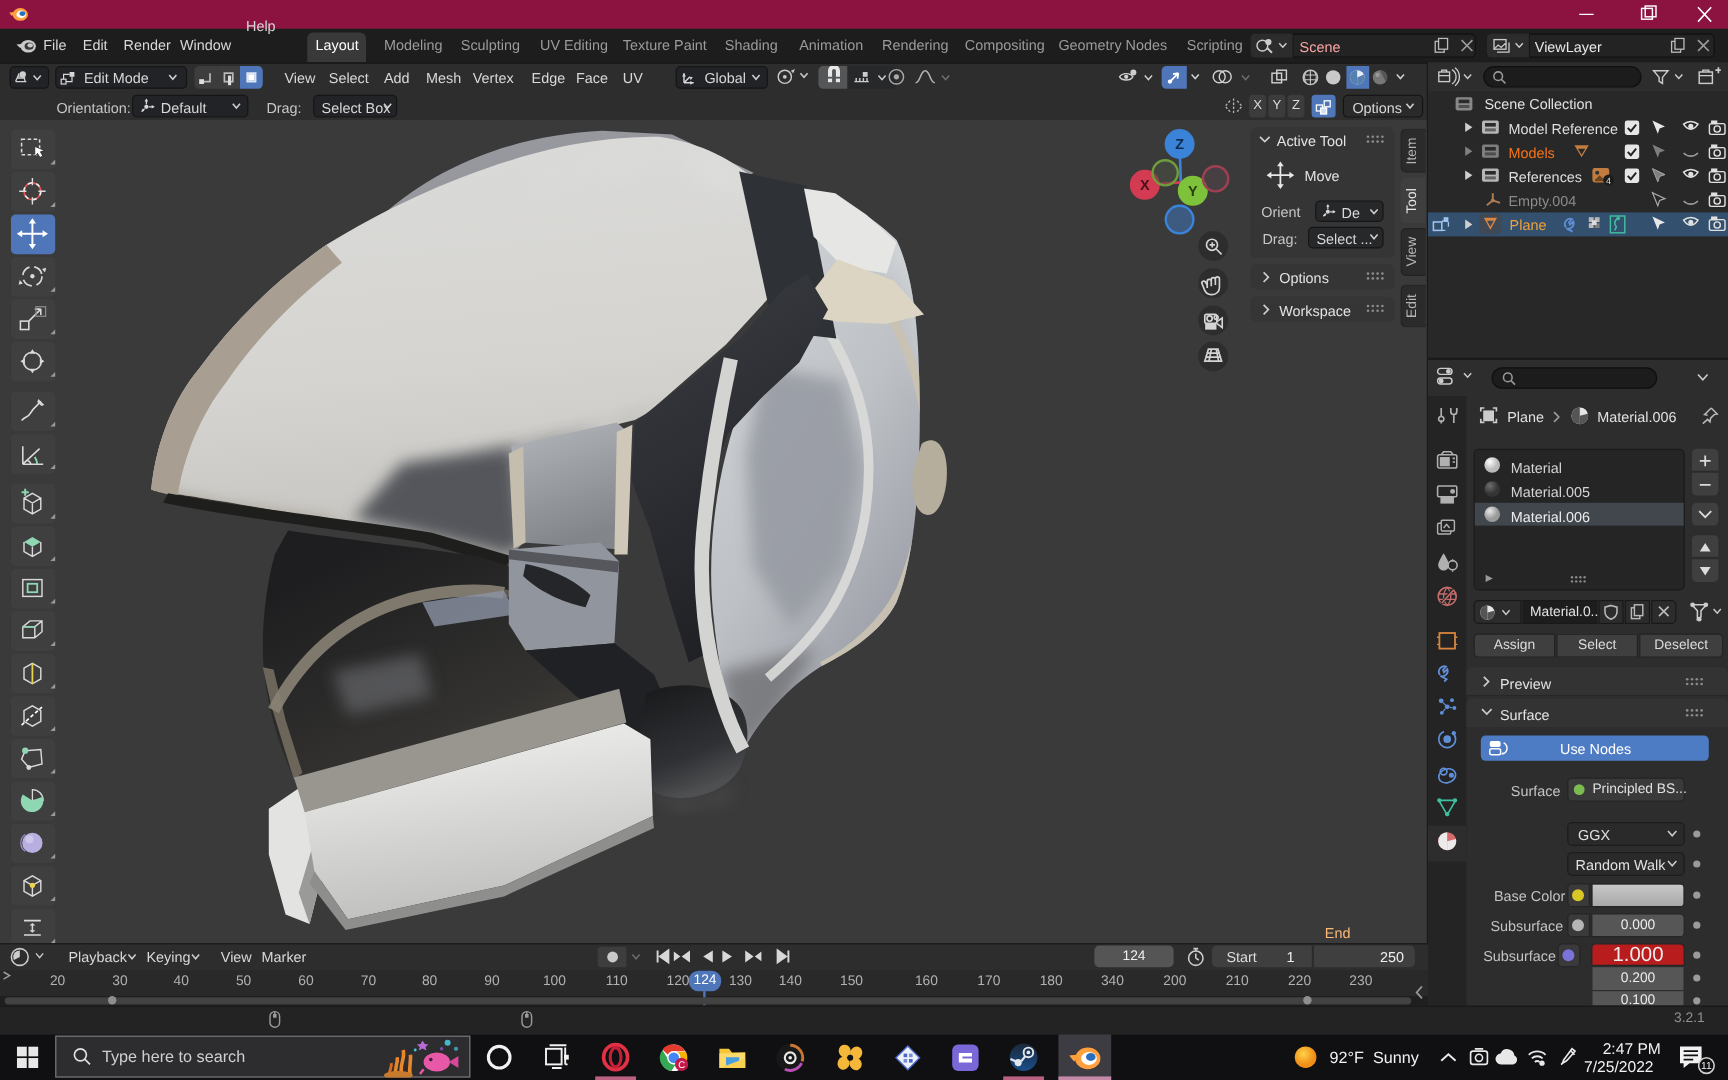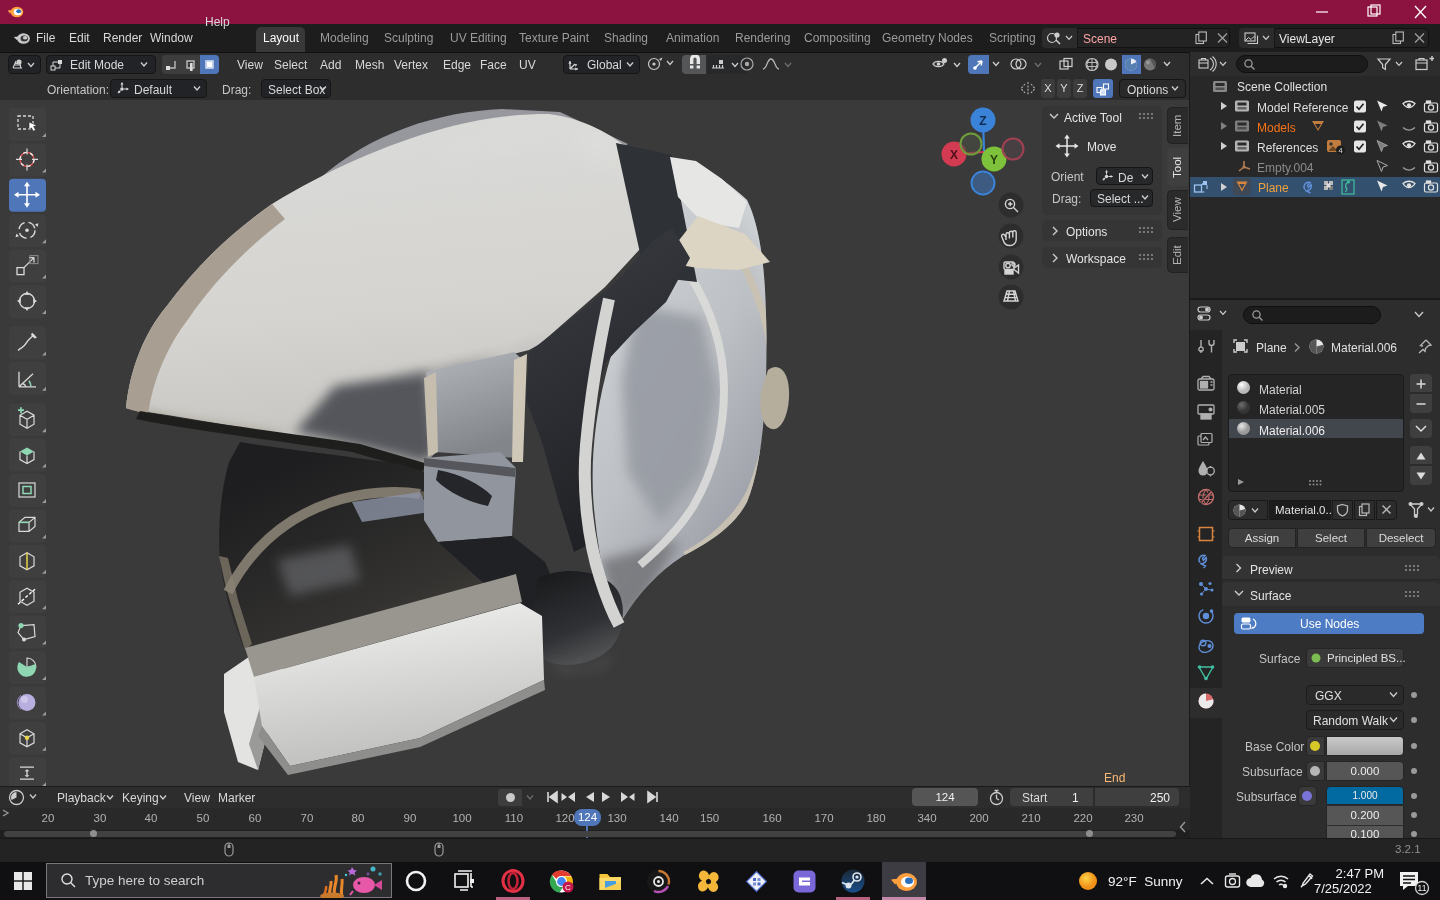--- a/index.html
+++ b/index.html
@@ -1015,21 +1015,21 @@
 
 <div class="abs t" style="left:1242px;top:766px;color:#c3c3c3">Subsurface</div>
 <div class="abs" style="left:1306px;top:761px;width:19px;height:20px;background:#3a3a3a;border:1px solid #252525;border-radius:4px 0 0 4px"></div>
 <div class="abs" style="left:1310px;top:766px;width:10px;height:10px;background:#b5b5b5;border-radius:50%"></div>
 <div class="abs" style="left:1326px;top:761px;width:78px;height:20px;background:#565656;border:1px solid #252525;border-radius:0 4px 4px 0;color:#ececec;font-size:11.5px;text-align:center;line-height:19px">0.000</div>
 <div class="abs" style="left:1411px;top:768px;width:6px;height:6px;background:#9a9a9a;border-radius:50%"></div>
 
 <div class="abs t" style="left:1236px;top:791px;color:#c3c3c3">Subsurface</div>
 <div class="abs" style="left:1298px;top:786px;width:19px;height:20px;background:#3a3a3a;border:1px solid #252525;border-radius:4px"></div>
 <div class="abs" style="left:1302px;top:791px;width:10px;height:10px;background:#7a74d8;border-radius:50%"></div>
-<div class="abs" style="left:1326px;top:786px;width:78px;height:19px;background:#0369a1;border:1px solid #252525;border-radius:4px 4px 0 0;color:#ececec;font-size:10px;text-align:center;line-height:18px">1.000</div>
+<div class="abs" style="left:1326px;top:786px;width:78px;height:19px;background:#b91c1c;border:1px solid #252525;border-radius:4px 4px 0 0;color:#ececec;font-size:17px;text-align:center;line-height:18px">1.000</div>
 <div class="abs" style="left:1411px;top:793px;width:6px;height:6px;background:#9a9a9a;border-radius:50%"></div>
 <div class="abs" style="left:1326px;top:806px;width:78px;height:19px;background:#565656;border-left:1px solid #252525;border-right:1px solid #252525;color:#ececec;font-size:11.5px;text-align:center;line-height:18px">0.200</div>
 <div class="abs" style="left:1411px;top:812px;width:6px;height:6px;background:#9a9a9a;border-radius:50%"></div>
 <div class="abs" style="left:1326px;top:826px;width:78px;height:12px;background:#565656;border-left:1px solid #252525;border-right:1px solid #252525;color:#ececec;font-size:11.5px;text-align:center;line-height:16px;overflow:hidden">0.100</div>
 <div class="abs" style="left:1411px;top:831px;width:6px;height:6px;background:#9a9a9a;border-radius:50%"></div>
 
 <div class="abs" style="left:0;top:786px;width:1190px;height:22px;background:#2d2d2d;border-top:1px solid #1a1a1a"></div>
 <div class="abs" style="left:0;top:808px;width:1190px;height:22px;background:#292929"></div>
 <div class="abs" style="left:0;top:830px;width:1190px;height:8px;background:#1f1f1f"></div>
 <svg class="abs" style="left:8px;top:789px" width="34" height="17" viewBox="0 0 34 17">
@@ -1079,21 +1079,21 @@
 <div class="abs" style="left:131px;top:812px;width:40px;text-align:center;color:#b2b2b2;font-size:11.5px">40</div>
 <div class="abs" style="left:183px;top:812px;width:40px;text-align:center;color:#b2b2b2;font-size:11.5px">50</div>
 <div class="abs" style="left:235px;top:812px;width:40px;text-align:center;color:#b2b2b2;font-size:11.5px">60</div>
 <div class="abs" style="left:287px;top:812px;width:40px;text-align:center;color:#b2b2b2;font-size:11.5px">70</div>
 <div class="abs" style="left:338px;top:812px;width:40px;text-align:center;color:#b2b2b2;font-size:11.5px">80</div>
 <div class="abs" style="left:390px;top:812px;width:40px;text-align:center;color:#b2b2b2;font-size:11.5px">90</div>
 <div class="abs" style="left:442px;top:812px;width:40px;text-align:center;color:#b2b2b2;font-size:11.5px">100</div>
 <div class="abs" style="left:494px;top:812px;width:40px;text-align:center;color:#b2b2b2;font-size:11.5px">110</div>
 <div class="abs" style="left:545px;top:812px;width:40px;text-align:center;color:#b2b2b2;font-size:11.5px">120</div>
 <div class="abs" style="left:597px;top:812px;width:40px;text-align:center;color:#b2b2b2;font-size:11.5px">130</div>
-<div class="abs" style="left:649px;top:812px;width:40px;text-align:center;color:#b2b2b2;font-size:11.5px">140</div>
+<div class="abs" style="left:649px;top:812px;width:40px;color:#b2b2b2;font-size:11.5px">140</div>
 <div class="abs" style="left:700px;top:812px;width:40px;color:#b2b2b2;font-size:11.5px">150</div>
 <div class="abs" style="left:752px;top:812px;width:40px;text-align:center;color:#b2b2b2;font-size:11.5px">160</div>
 <div class="abs" style="left:804px;top:812px;width:40px;text-align:center;color:#b2b2b2;font-size:11.5px">170</div>
 <div class="abs" style="left:856px;top:812px;width:40px;text-align:center;color:#b2b2b2;font-size:11.5px">180</div>
 <div class="abs" style="left:907px;top:812px;width:40px;text-align:center;color:#b2b2b2;font-size:11.5px">340</div>
 <div class="abs" style="left:959px;top:812px;width:40px;text-align:center;color:#b2b2b2;font-size:11.5px">200</div>
 <div class="abs" style="left:1011px;top:812px;width:40px;text-align:center;color:#b2b2b2;font-size:11.5px">210</div>
 <div class="abs" style="left:1063px;top:812px;width:40px;text-align:center;color:#b2b2b2;font-size:11.5px">220</div>
 <div class="abs" style="left:1114px;top:812px;width:40px;text-align:center;color:#b2b2b2;font-size:11.5px">230</div>
 <svg class="abs" style="left:0px;top:808px" width="12" height="10" viewBox="0 0 12 10">
@@ -1271,21 +1271,21 @@
         <path d="M5.5 10 a6.5 6.5 0 0 1 9 0" stroke-width="1.5"></path>
         <path d="M8 13 a3.2 3.2 0 0 1 4 0" stroke-width="1.5"></path>
       </g>
       <circle cx="14" cy="14" r="2.2" fill="#e8e8e8"></circle>
     </svg>
 <svg class="abs" style="left:1297px;top:871px" width="20" height="20" viewBox="0 0 20 20">
       <path d="M4 16 c 2 -1 1 -3 3 -5 l6 -8 2.5 2 -6.5 7.5 c-2 2 -3.5 1.5 -5 3.5 Z" fill="none" stroke="#e8e8e8" stroke-width="1.4"></path>
       <path d="M12 5 a6 6 0 0 1 3 3" stroke="#e8e8e8" stroke-width="1.4" fill="none"></path>
     </svg>
 <div class="abs" style="left:1328px;top:866px;width:56px;text-align:right;color:#f2f2f2;font-size:13px">2:47 PM</div>
-<div class="abs" style="left:1314px;top:881px;width:70px;text-align:left;color:#f2f2f2;font-size:13px">7/25/2022</div>
+<div class="abs" style="left:1314px;top:881px;width:70px;text-align:center;color:#f2f2f2;font-size:13px">7/25/2022</div>
 <svg class="abs" style="left:1398px;top:870px" width="32" height="26" viewBox="0 0 32 26">
  <path d="M2 2 h18 v14 h-10 l-5 4 v-4 h-3 Z" fill="#f2f2f2"></path>
  <path d="M5 6 h12 M5 9.5 h12 M5 13 h8" stroke="#101012" stroke-width="1.4"></path>
  <circle cx="24" cy="18" r="6.5" fill="#101012" stroke="#cfcfcf" stroke-width="1.3"></circle>
  <text x="24" y="21" font-size="8.5" fill="#f2f2f2" text-anchor="middle" font-family="Liberation Sans">11</text>
 </svg>
 
 </div>
 
 </body></html>

